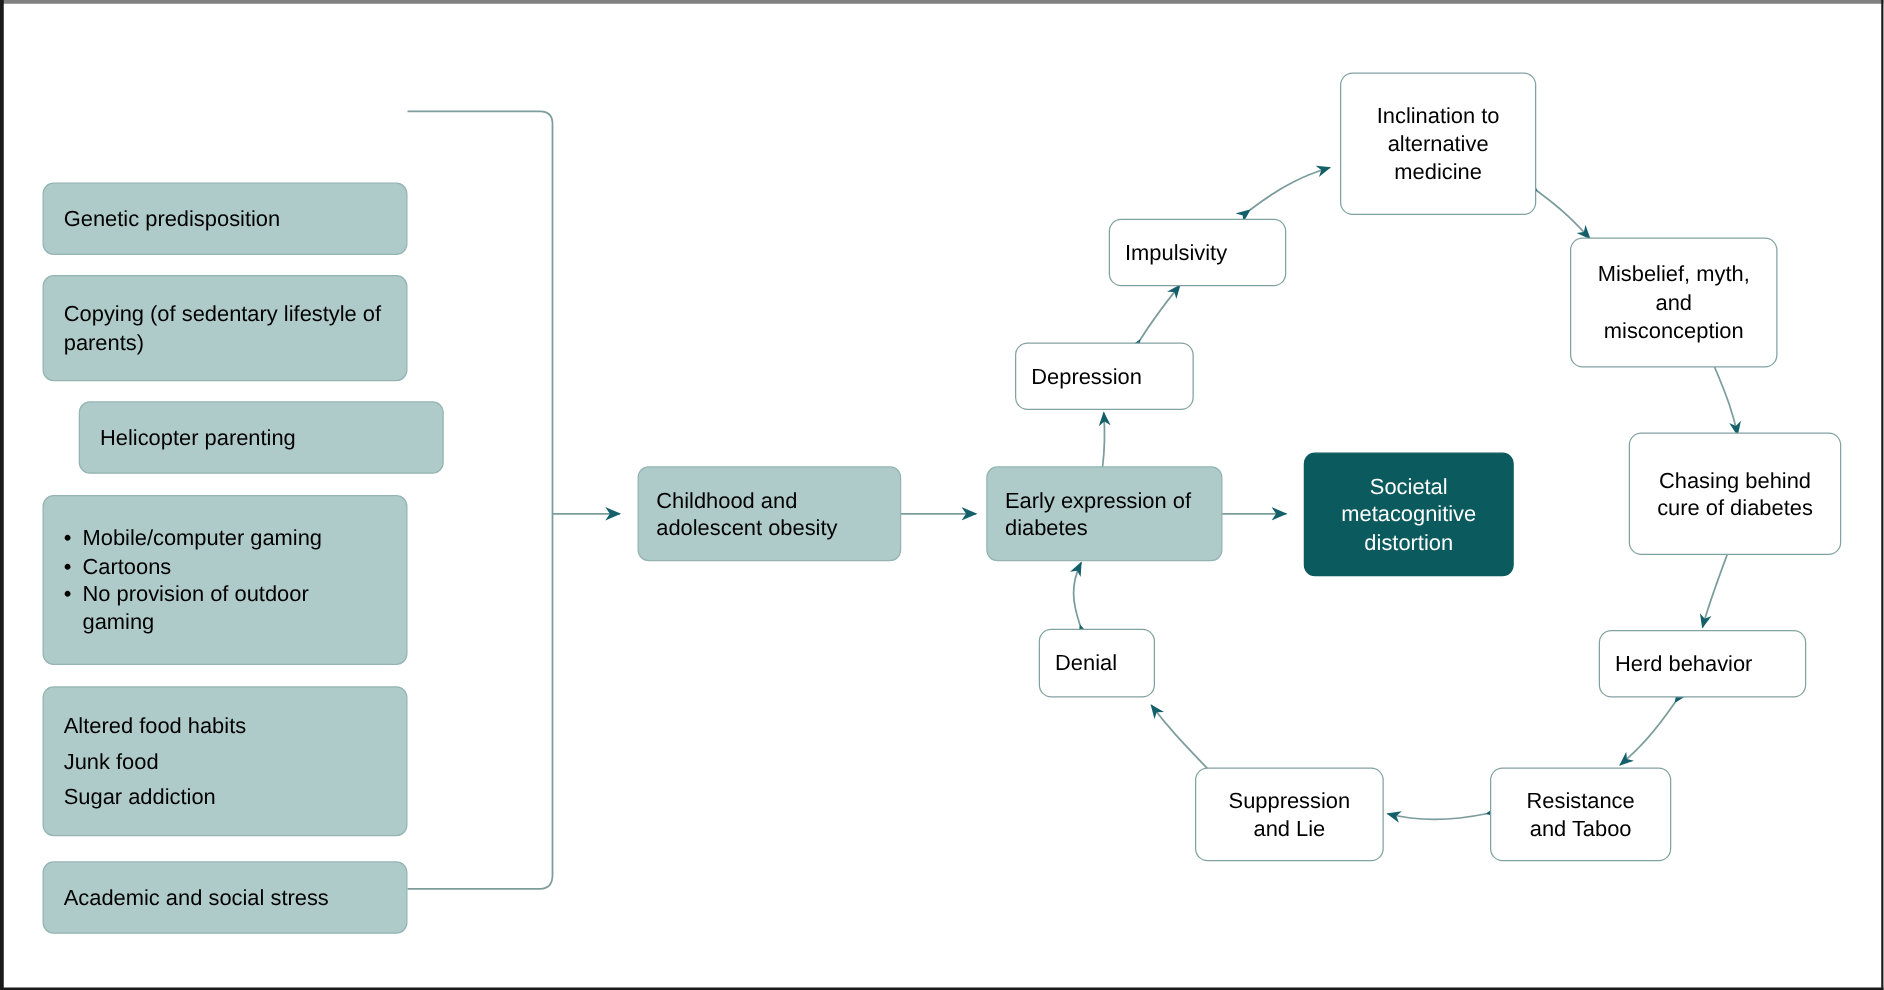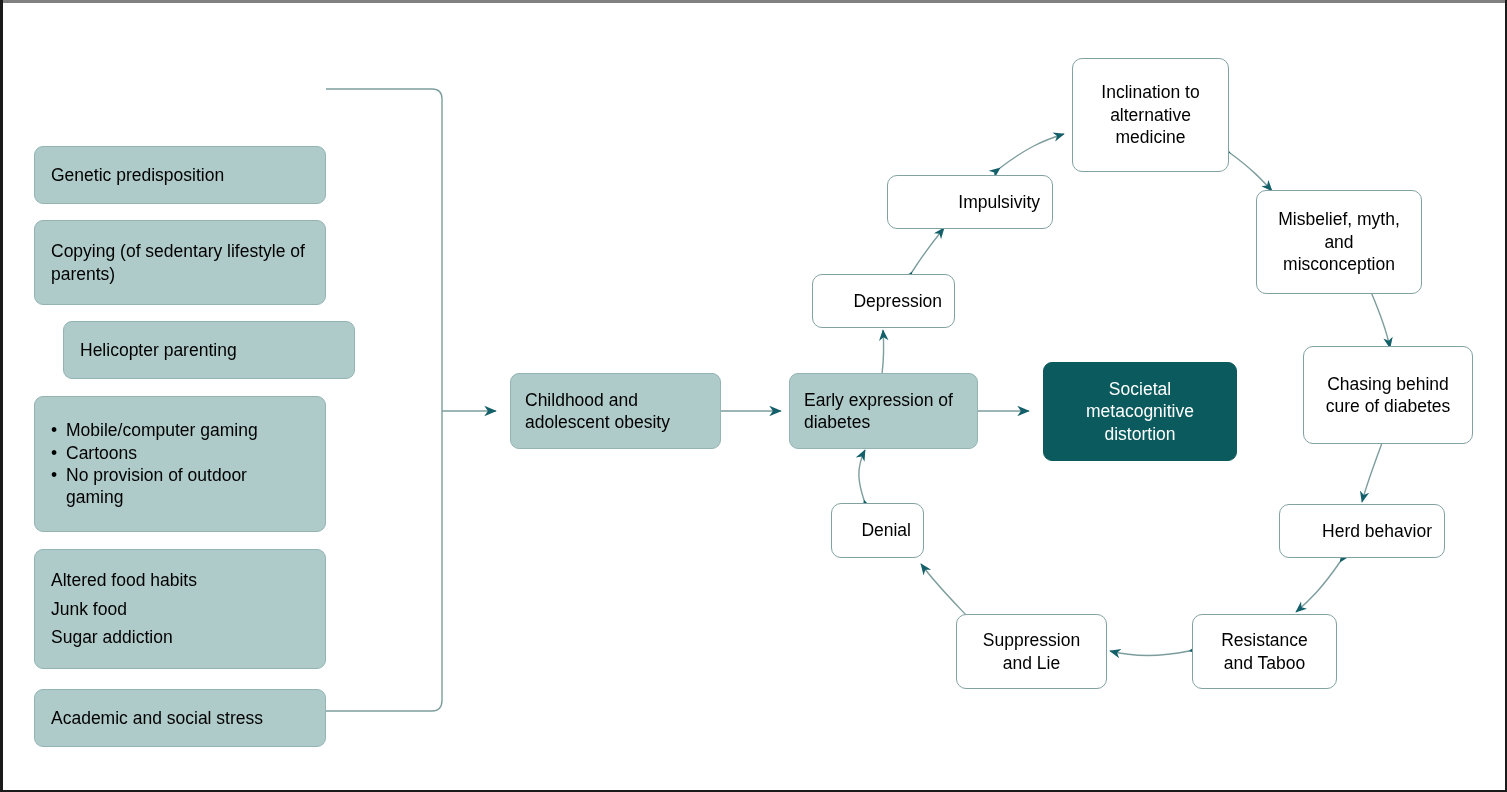--- a/index.html
+++ b/index.html
@@ -50,21 +50,21 @@
     border:1px solid #0b5a5e;
     color:#ffffff;
     justify-content:center;
     text-align:center;
     padding:6px 12px;
   }
   
   .cyc{
     background:#ffffff;
     border:1px solid #82a2a1;
-    justify-content:flex-end;
+    justify-content:flex-start;
     text-align:center;
     padding:5px 12px;
     border-radius:10px;
   }
   .lines{position:absolute;left:0;top:0;width:1507px;height:792px;z-index:1;}
   .bullets{margin:0;padding:0;list-style:none;}
   .bullets li{position:relative;padding-left:15px;}
   .bullets li:before{content:"\2022";position:absolute;left:0;top:0;}
   .stack > div{padding:3px 0;}
 </style>
@@ -157,25 +157,25 @@
   </div>
 
   <div class="node path" style="left:510px;top:373px;width:211px;height:76px;">
     <span>Childhood and adolescent obesity</span>
   </div>
 
   <div class="node path" style="left:789px;top:373px;width:189px;height:76px;">
     <span>Early expression of diabetes</span>
   </div>
 
-  <div class="node outcome" style="left:1043px;top:362px;width:194px;height:99px;">
+  <div class="node outcome" style="left:1043px;top:362px;width:168px;height:99px;">
     <span>Societal metacognitive distortion</span>
   </div>
 
-  <div class="node cyc" style="left:887px;top:175px;width:166px;height:54px;">
+  <div class="node cyc" style="left:887px;top:175px;width:142px;height:54px;">
     <span>Impulsivity</span>
   </div>
 
   <div class="node cyc" style="left:1072px;top:58px;width:157px;height:114px;">
     <span>Inclination to alternative medicine</span>
   </div>
 
   <div class="node cyc" style="left:1256px;top:190px;width:166px;height:104px;">
     <span>Misbelief, myth, and misconception</span>
   </div>

